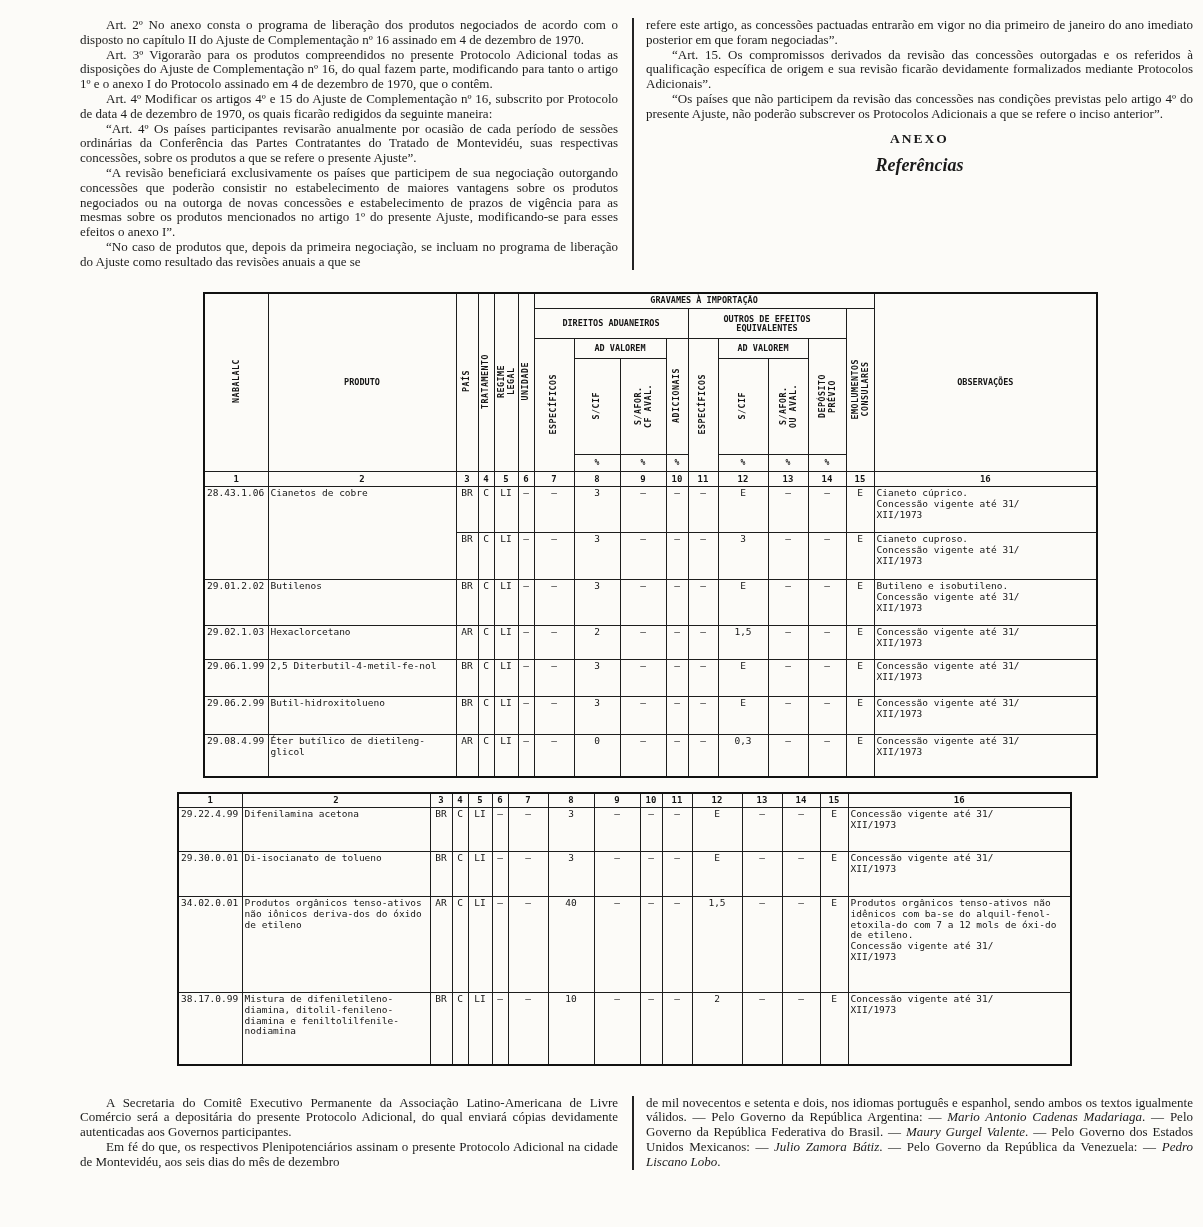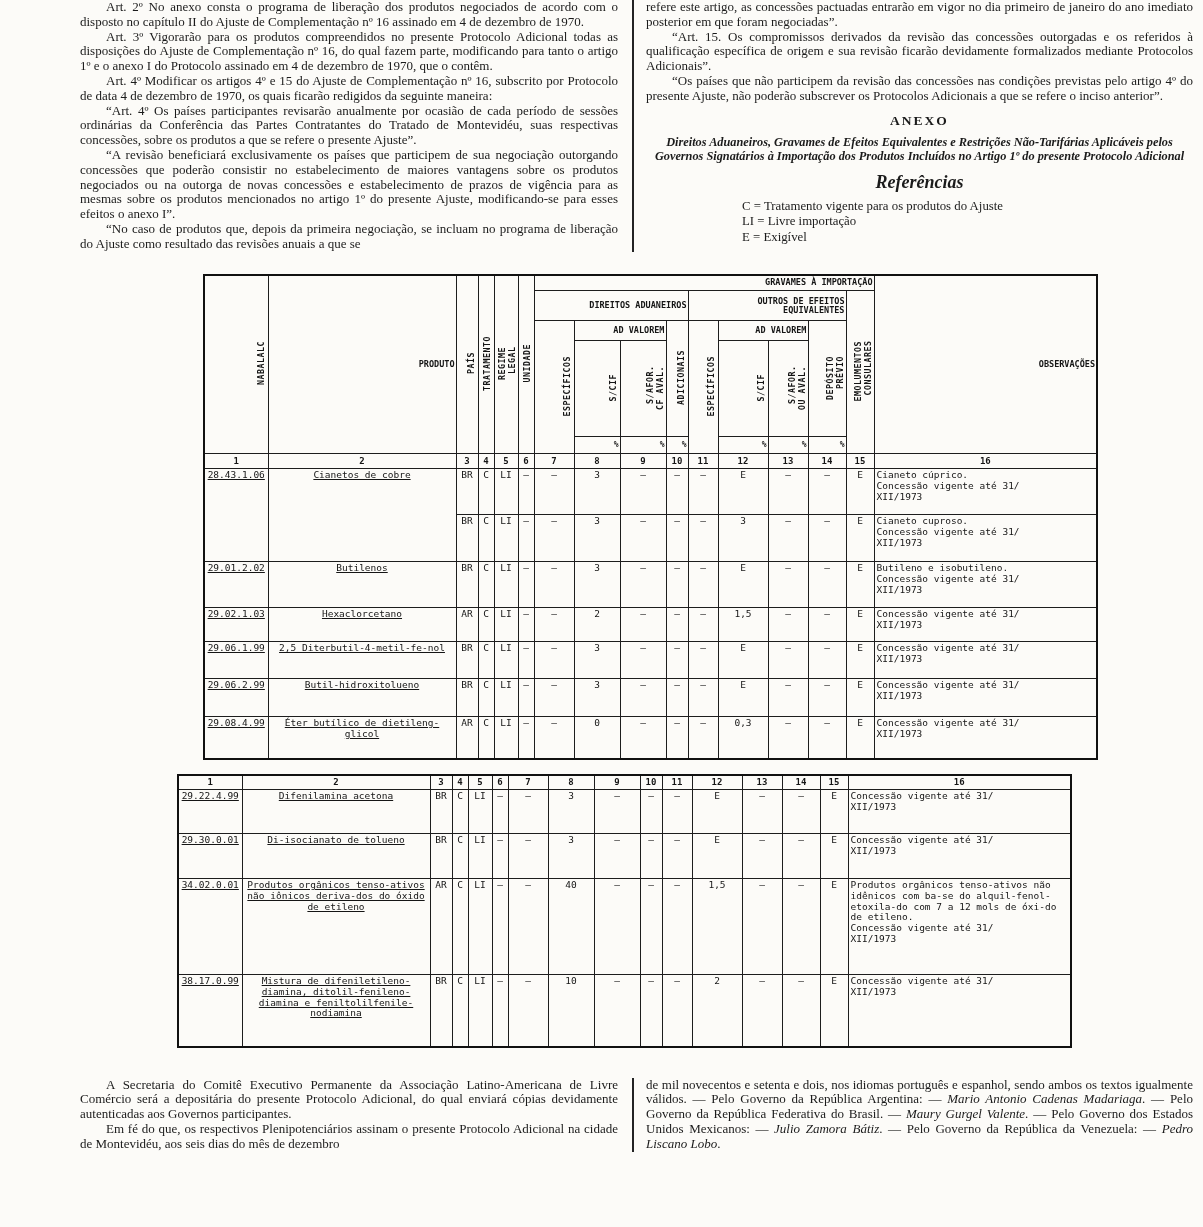--- a/index.html
+++ b/index.html
@@ -4,41 +4,41 @@
 <style>
   html,body{margin:0;padding:0;}
   body{
     width:1203px;height:1227px;overflow:hidden;
     background:#fcfbf8;color:#1b1b1b;
     font-family:"Liberation Serif", serif;
   }
   .sheet{position:relative;width:1203px;height:1227px;}
   
   .cols{display:flex;align-items:stretch;}
-  .intro{padding-top:0;}
+  .intro{padding-top:18px;}
   .col-l{width:632px;box-sizing:border-box;padding:0 14px 0 80px;}
   .col-r{width:571px;box-sizing:border-box;border-left:2px solid #232323;padding:0 10px 0 12px;}
   p.body{margin:0;text-indent:26px;text-align:justify;font-size:13px;line-height:14.8px;}
   p.noindent{text-indent:0;}
   .anexo-title{text-align:center;font-weight:bold;letter-spacing:2px;font-size:13.5px;margin:9px 0 6px;}
   .anexo-sub{font-style:italic;font-weight:bold;text-align:center;font-size:12.3px;line-height:14.6px;margin:0 4px;}
   .ref-title{text-align:center;font-style:italic;font-weight:bold;font-size:18px;margin:8px 0 6px;}
   .refs{margin:0 0 0 96px;font-size:12.8px;line-height:15.6px;}
   .refs div{white-space:nowrap;}
   .closing{margin-top:30px;}
   
   .t-wrap1{margin:22px 0 0 203px;}
   .t-wrap2{margin:14px 0 0 177px;}
   table{border-collapse:collapse;table-layout:fixed;width:893px;
         font-family:"DejaVu Sans Mono", monospace;font-size:9.5px;color:#151515;
         border:2.5px solid #111;}
   th,td{border:1.9px solid #1d1d1d;padding:1px 2px;overflow:hidden;box-sizing:border-box;}
-  thead th{font-size:8.5px;font-weight:bold;text-align:right;vertical-align:middle;padding:0 1px;line-height:1.05;}
+  thead th{font-size:8.5px;font-weight:bold;text-align:center;vertical-align:middle;padding:0 1px;line-height:1.05;}
   tbody td{text-align:center;vertical-align:top;line-height:10.8px;}
-  td.c0,td.c1{text-align:center;text-decoration:underline;}
+  td.c0,td.c1{text-align:left;}
   td.c15{text-align:left;white-space:pre-line;}
   .vt{writing-mode:vertical-rl;transform:rotate(180deg);white-space:pre-line;
       display:inline-block;font-size:8.3px;letter-spacing:.5px;line-height:9.5px;}
   .hA{height:16px;} .hB{height:30px;} .hC{height:20px;} .hD{height:96px;} .hE{height:17px;}
   tr.numrow{height:15px;}
   tr.numrow td{font-size:9px;font-weight:bold;text-align:center;vertical-align:middle;line-height:1;}
   .pct{font-size:8px;}
   #t1 tbody tr:nth-child(1){height:46px;}
   #t1 tbody tr:nth-child(2){height:47px;}
   #t1 tbody tr:nth-child(3){height:46px;}
@@ -66,27 +66,21 @@
       <p class="body">Art. 4º Modificar os artigos 4º e 15 do Ajuste de Complementação nº 16, subscrito por Protocolo de data 4 de dezembro de 1970, os quais ficarão redigidos da seguinte maneira:</p>
       <p class="body">“Art. 4º Os países participantes revisarão anualmente por ocasião de cada período de sessões ordinárias da Conferência das Partes Contratantes do Tratado de Montevidéu, suas respectivas concessões, sobre os produtos a que se refere o presente Ajuste”.</p>
       <p class="body">“A revisão beneficiará exclusivamente os países que participem de sua negociação outorgando concessões que poderão consistir no estabelecimento de maiores vantagens sobre os produtos negociados ou na outorga de novas concessões e estabelecimento de prazos de vigência para as mesmas sobre os produtos mencionados no artigo 1º do presente Ajuste, modificando-se para esses efeitos o anexo I”.</p>
       <p class="body">“No caso de produtos que, depois da primeira negociação, se incluam no programa de liberação do Ajuste como resultado das revisões anuais a que se</p>
     </div>
     <div class="col-r">
       <p class="body noindent">refere este artigo, as concessões pactuadas entrarão em vigor no dia primeiro de janeiro do ano imediato posterior em que foram negociadas”.</p>
       <p class="body">“Art. 15. Os compromissos derivados da revisão das concessões outorgadas e os referidos à qualificação específica de origem e sua revisão ficarão devidamente formalizados mediante Protocolos Adicionais”.</p>
       <p class="body">“Os países que não participem da revisão das concessões nas condições previstas pelo artigo 4º do presente Ajuste, não poderão subscrever os Protocolos Adicionais a que se refere o inciso anterior”.</p>
       <div class="anexo-title">ANEXO</div>
-      <div class="anexo-sub">Direitos Aduaneiros, Gravames de Efeitos Equivalentes e Restrições Não-Tarifárias Aplicáveis pelos Governos Signatários à Importação dos Produtos Incluídos no Artigo 1º do presente Protocolo Adicional</div>
       <div class="ref-title">Referências</div>
-      <div class="refs">
-        <div>C = Tratamento vigente para os produtos do Ajuste</div>
-        <div>LI = Livre importação</div>
-        <div>E = Exigível</div>
-      </div>
     </div>
   </div>
 
   <div class="t-wrap1">
     <table id="t1">
       <colgroup>
         <col class="w1">
           <col class="w2">
           <col class="w3">
           <col class="w4">

